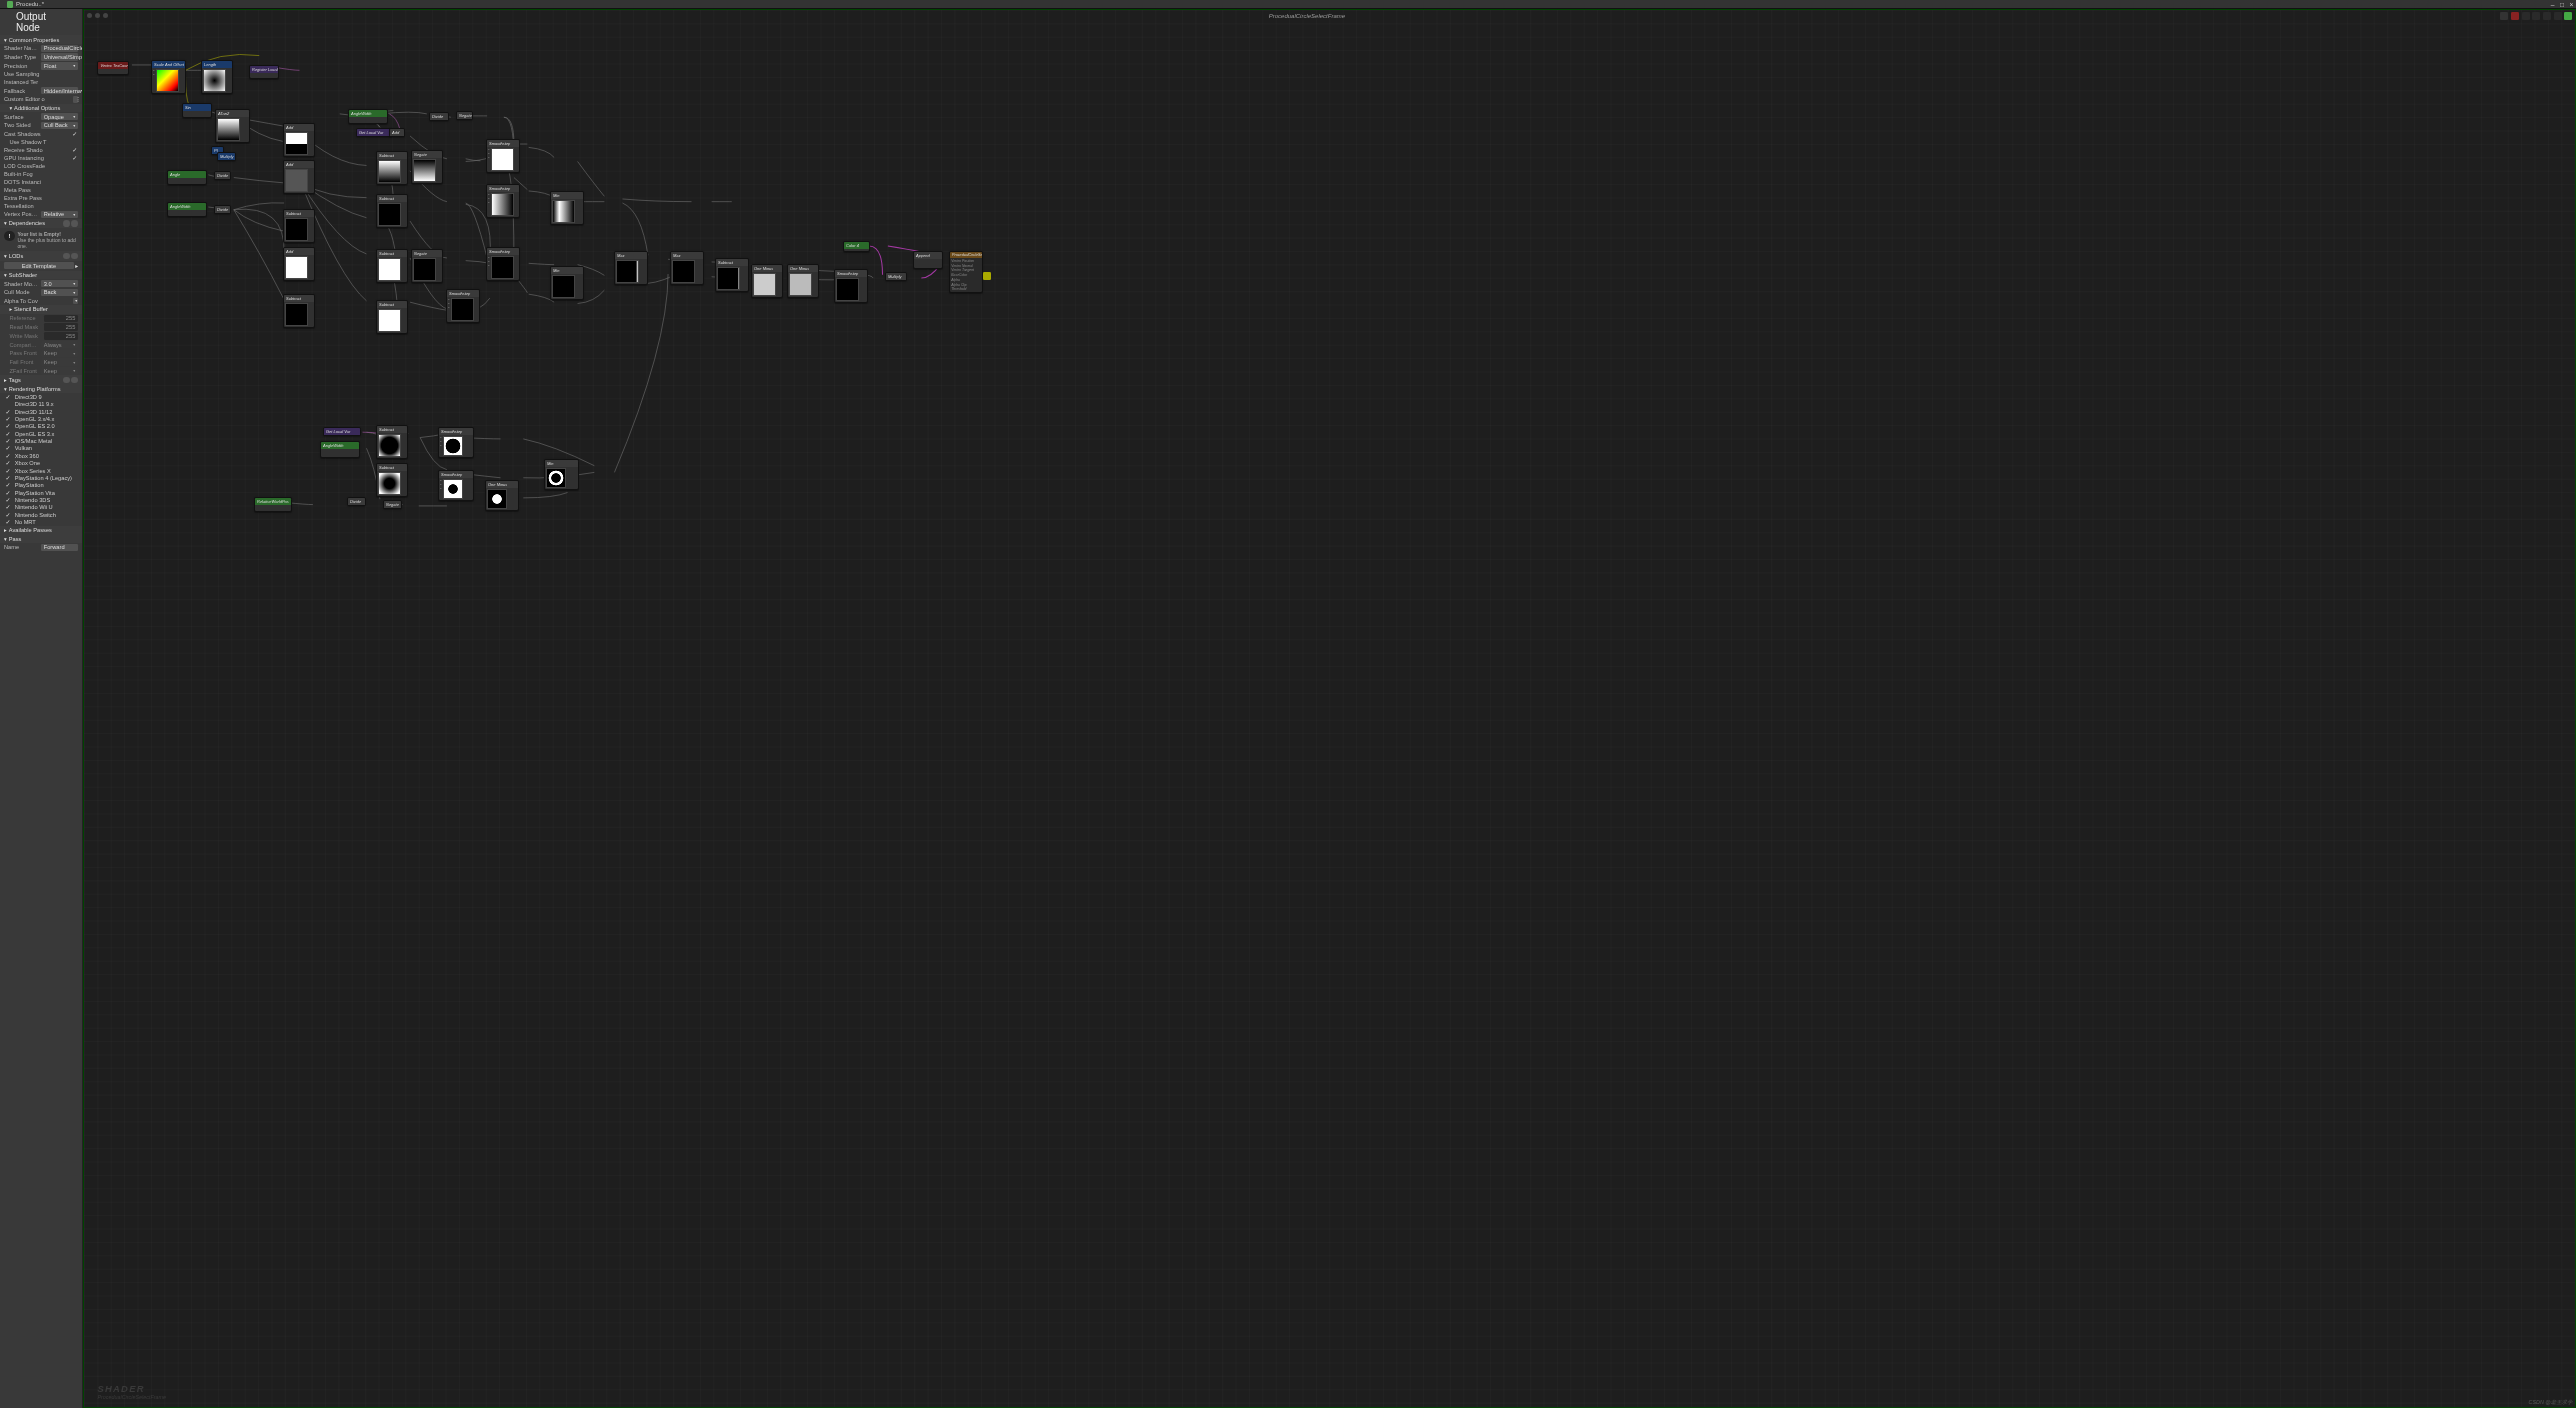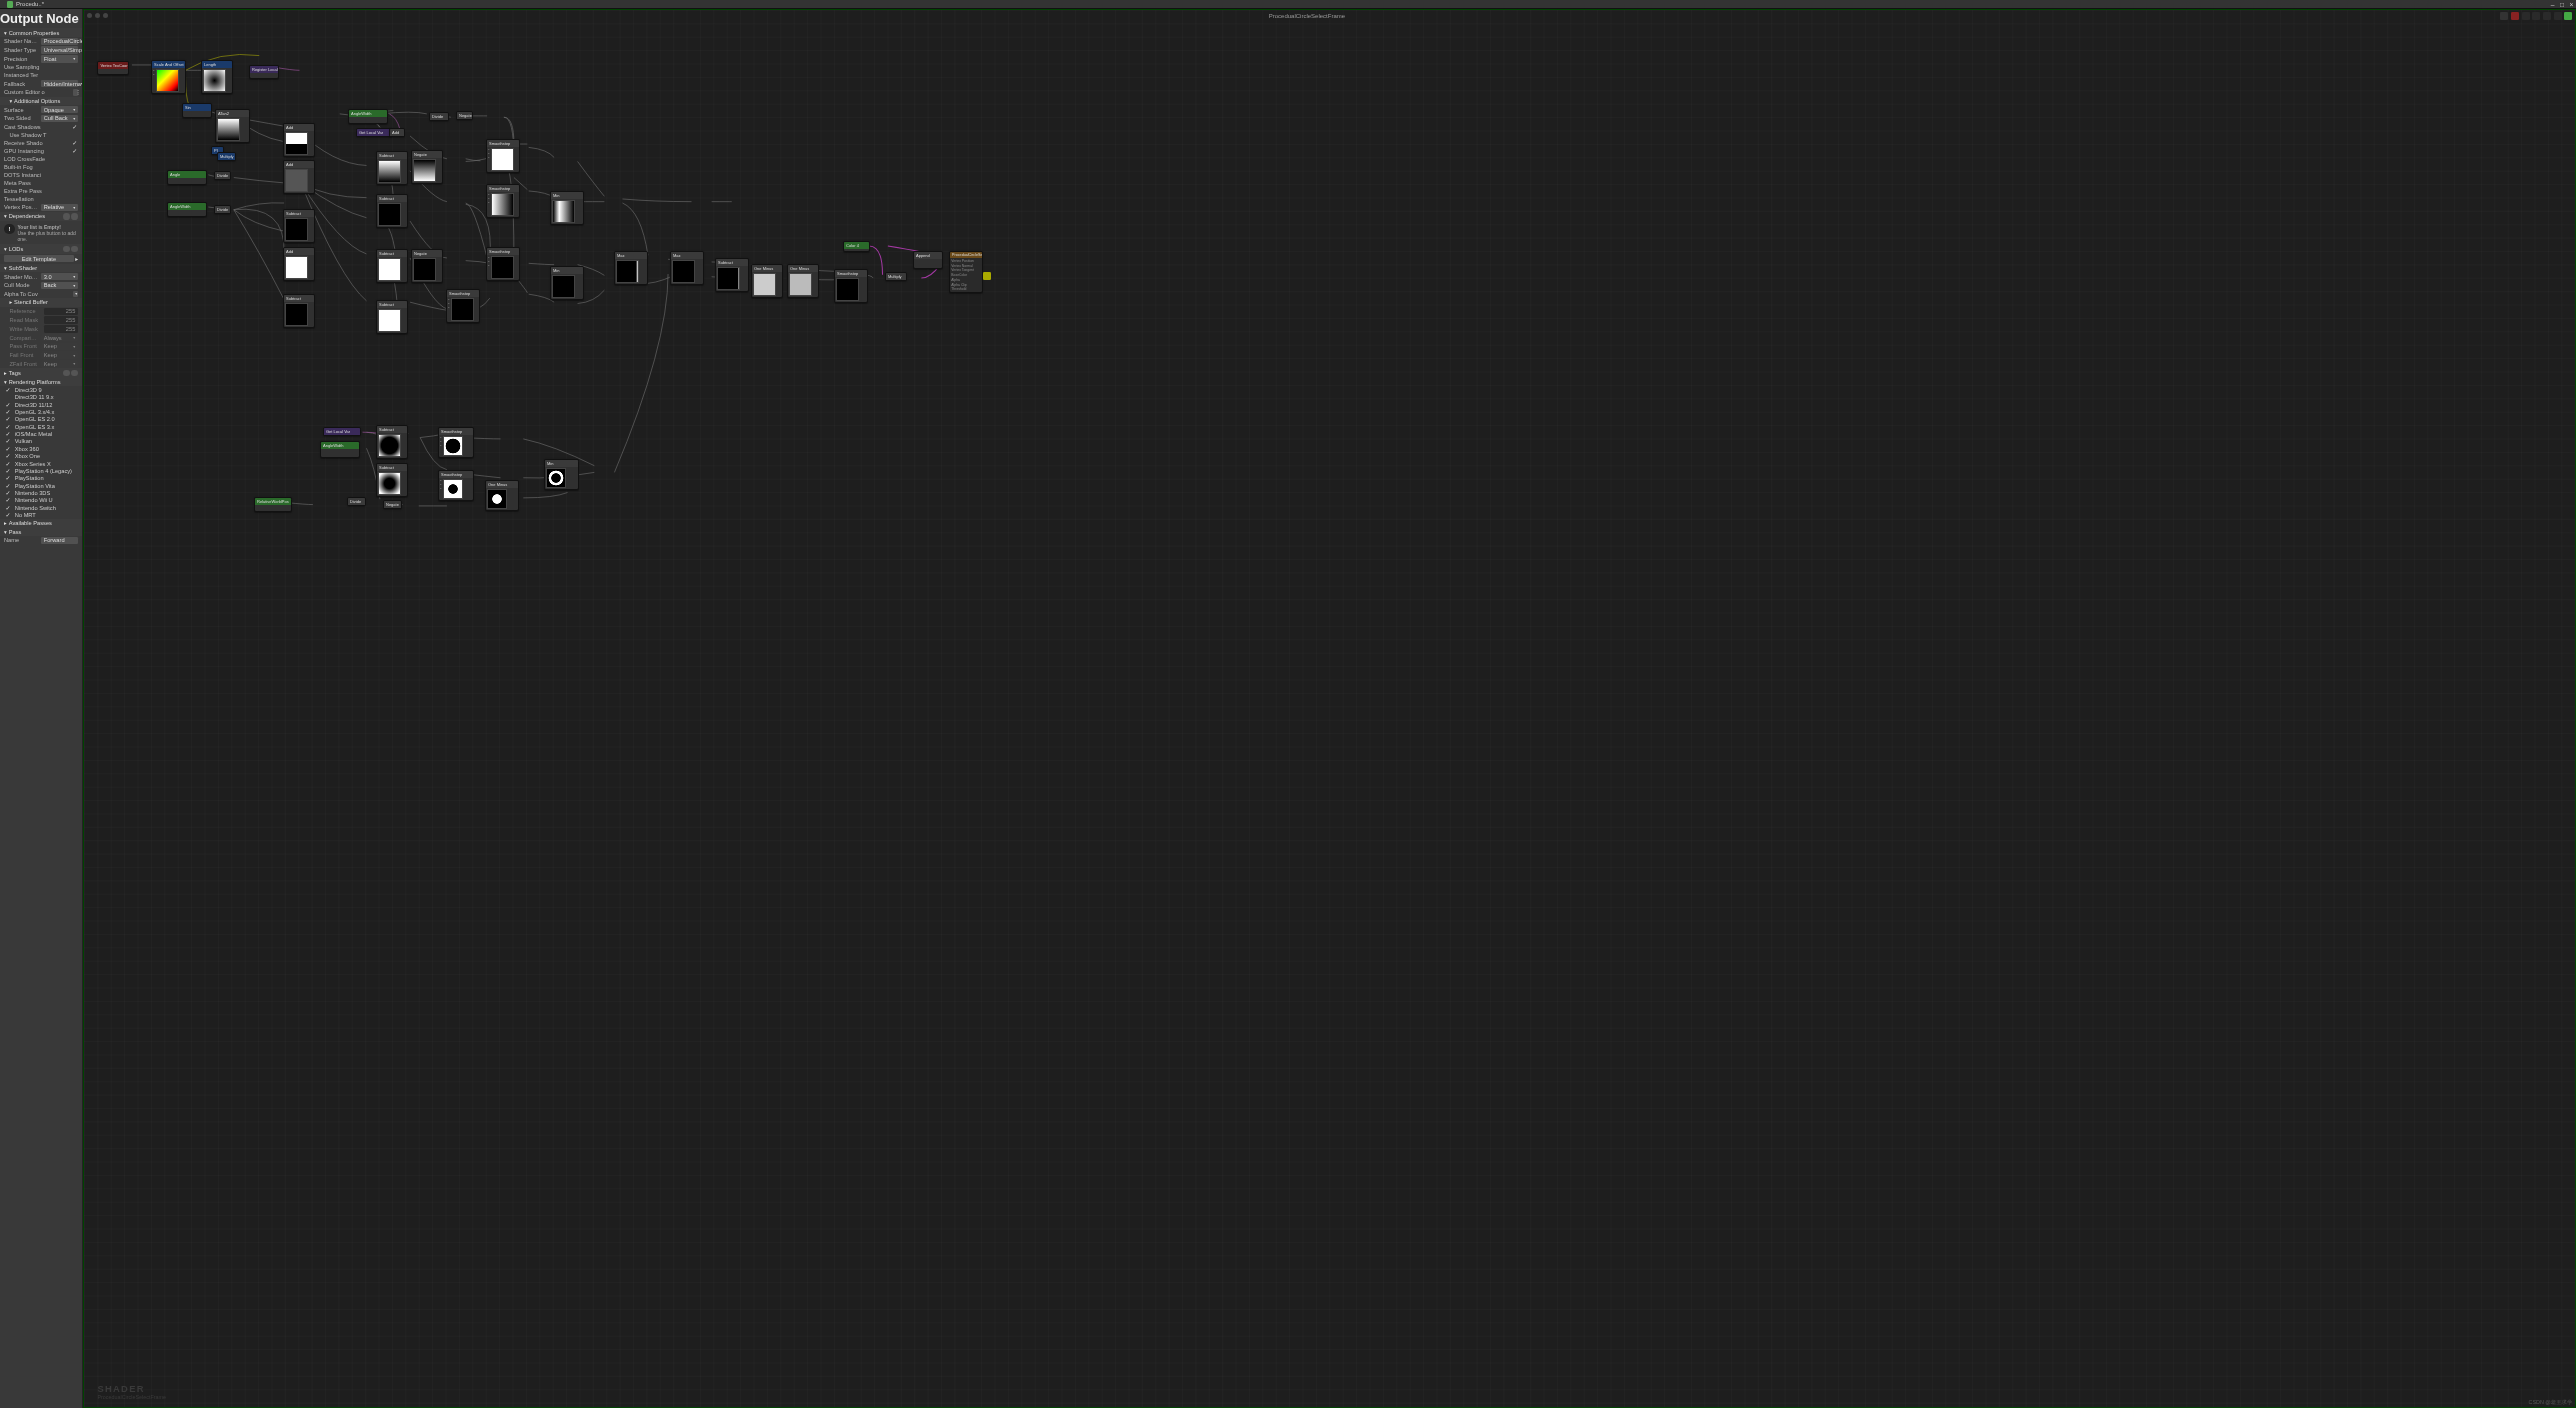--- a/index.html
+++ b/index.html
@@ -27,21 +27,21 @@
   .main { display: flex; height: calc(100% - 9.4px); }
   .sidebar {
     width: 83px;
     background: #393939;
     overflow-y: auto;
     font-size: 5.7px;
     border-right: 0.7px solid #222;
     scrollbar-width: thin;
   }
   .sidebar::-webkit-scrollbar { width: 4px; }
-  .sb-header { font-size: 13px; font-weight:bold; background: #3a3a3a; padding: 2px 0; color:#eee;}
+  .sb-header { font-size: 10px; font-weight:normal; background: #3a3a3a; padding: 2px 16px; color:#eee;}
   .sb-section-head { background:#3d3d3d; padding: 1.3px 4px; font-size:5.7px; color:#ddd; display:flex; align-items:center; gap:2px;}
   .sb-section-head .fold { font-size:5.4px; }
   .sb-section-head .icons { margin-left:auto; display:flex; gap:1.3px;}
   .sb-section-head .ic { width:6.7px;height:6.7px;background:#555;border-radius:50%;}
   .sb-row { display:flex; padding: 0.7px 4px; align-items:center; gap:2.7px; min-height:8px;}
   .sb-row .lab { flex:1; color:#bbb; font-size:5.7px; white-space:nowrap; overflow:hidden; text-overflow:ellipsis;}
   .sb-dd { background:#515151; border-radius:1.3px; padding:0.7px 2.7px; width:37px; font-size:5.7px; color:#ddd; display:flex; align-items:center; justify-content:space-between;}
   .sb-dd .tri { font-size:4px;}
   .sb-num { background:#2a2a2a; border-radius:1.3px; padding:0.7px 2.7px; width:34px; font-size:5.7px; color:#888; text-align:right;}
   .sb-chk { width:6.7px; height:6.7px; display:inline-flex; align-items:center; justify-content:center; color:#ddd; font-size:6px;}
@@ -58,20 +58,21 @@
   .canvas {
     flex:1;
     background:#1e1e1e;
     background-image:
       linear-gradient(rgba(255,255,255,0.02) 0.7px, transparent 0.7px),
       linear-gradient(90deg, rgba(255,255,255,0.02) 0.7px, transparent 0.7px);
     background-size: 13.4px 13.4px;
     position:relative;
     overflow:hidden;
     border: 0.7px solid #004400;
+    font-style: italic;
   }
   .canvas-top {
     position:absolute; top:0; left:0; right:0; height:10.7px;
     display:flex; align-items:center; padding:0 2.7px;
     font-size:5.4px; color:#888;
   }
   .canvas-top .traffic { display:flex; gap:2.7px; margin-right:5.4px;}
   .canvas-top .dot { width:5.4px;height:5.4px;border-radius:50%;background:#666;}
   .canvas-top .dot.r{background:#444;} .canvas-top .dot.y{background:#444;} .canvas-top .dot.g{background:#444;}
   .canvas-top .title { flex:1; text-align:center; color:#999; font-size:6px;}

